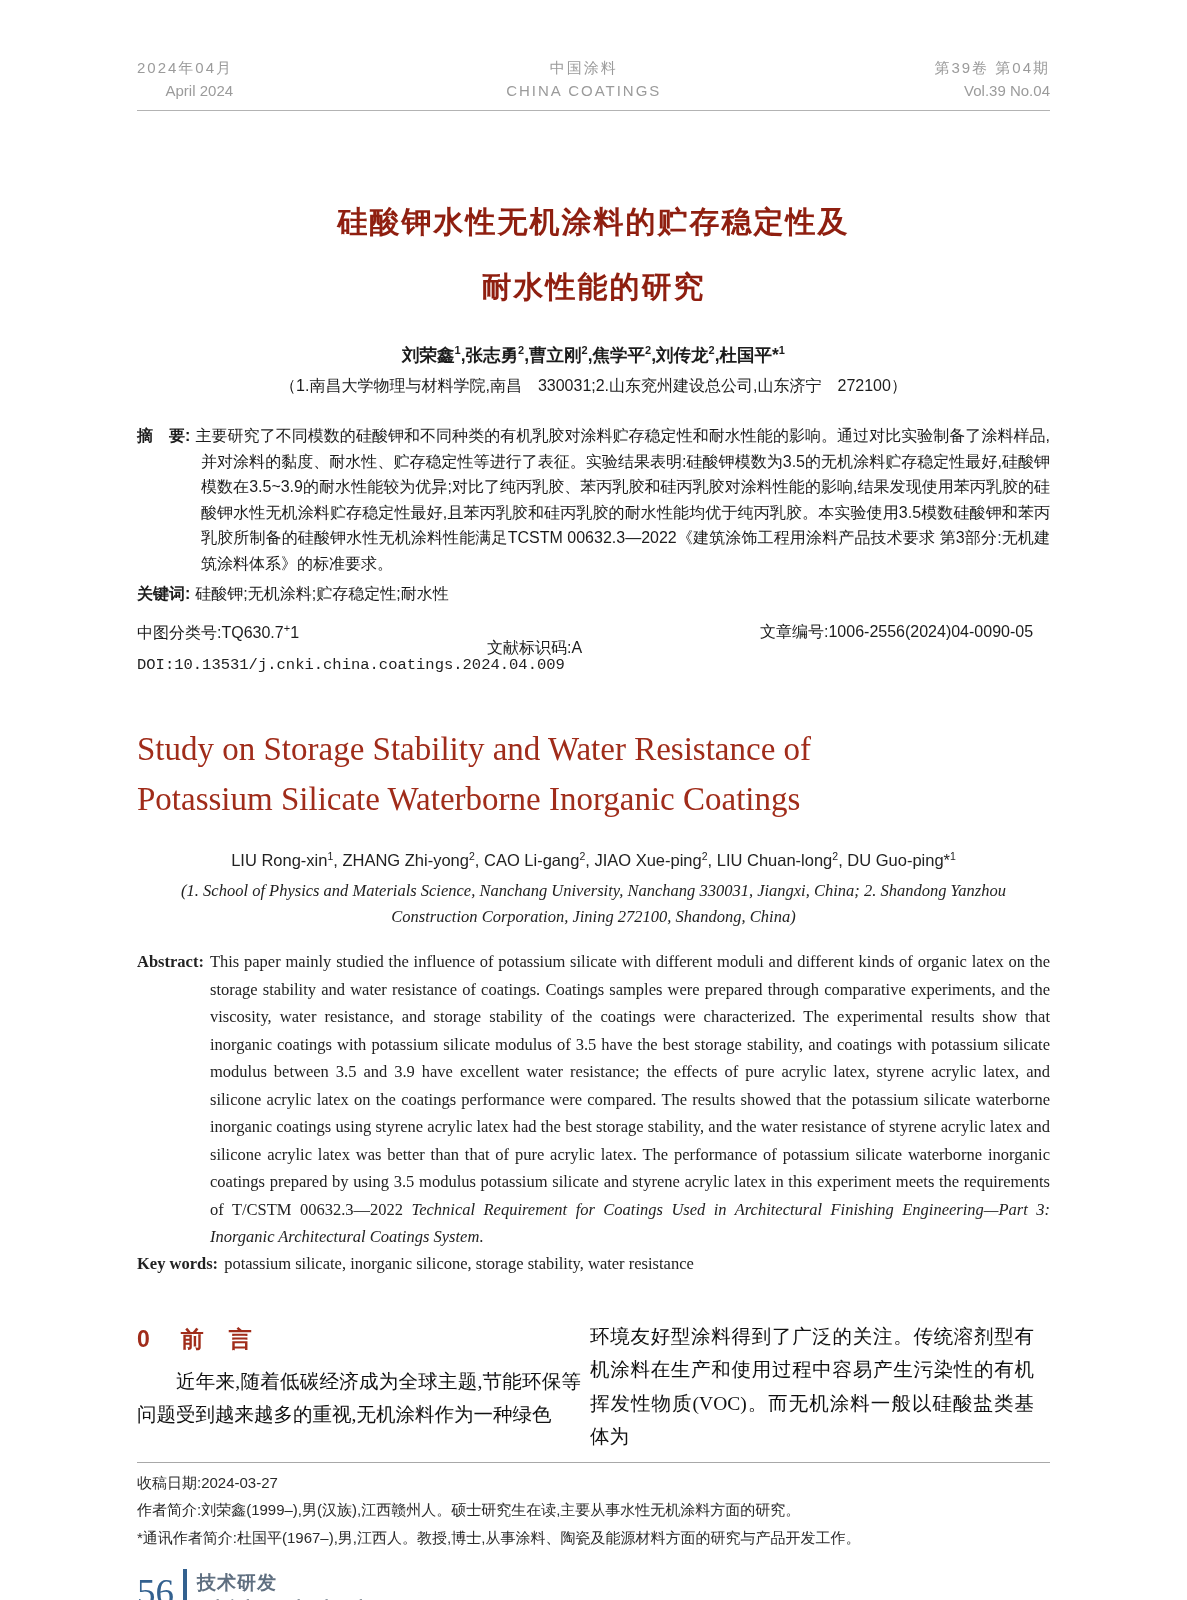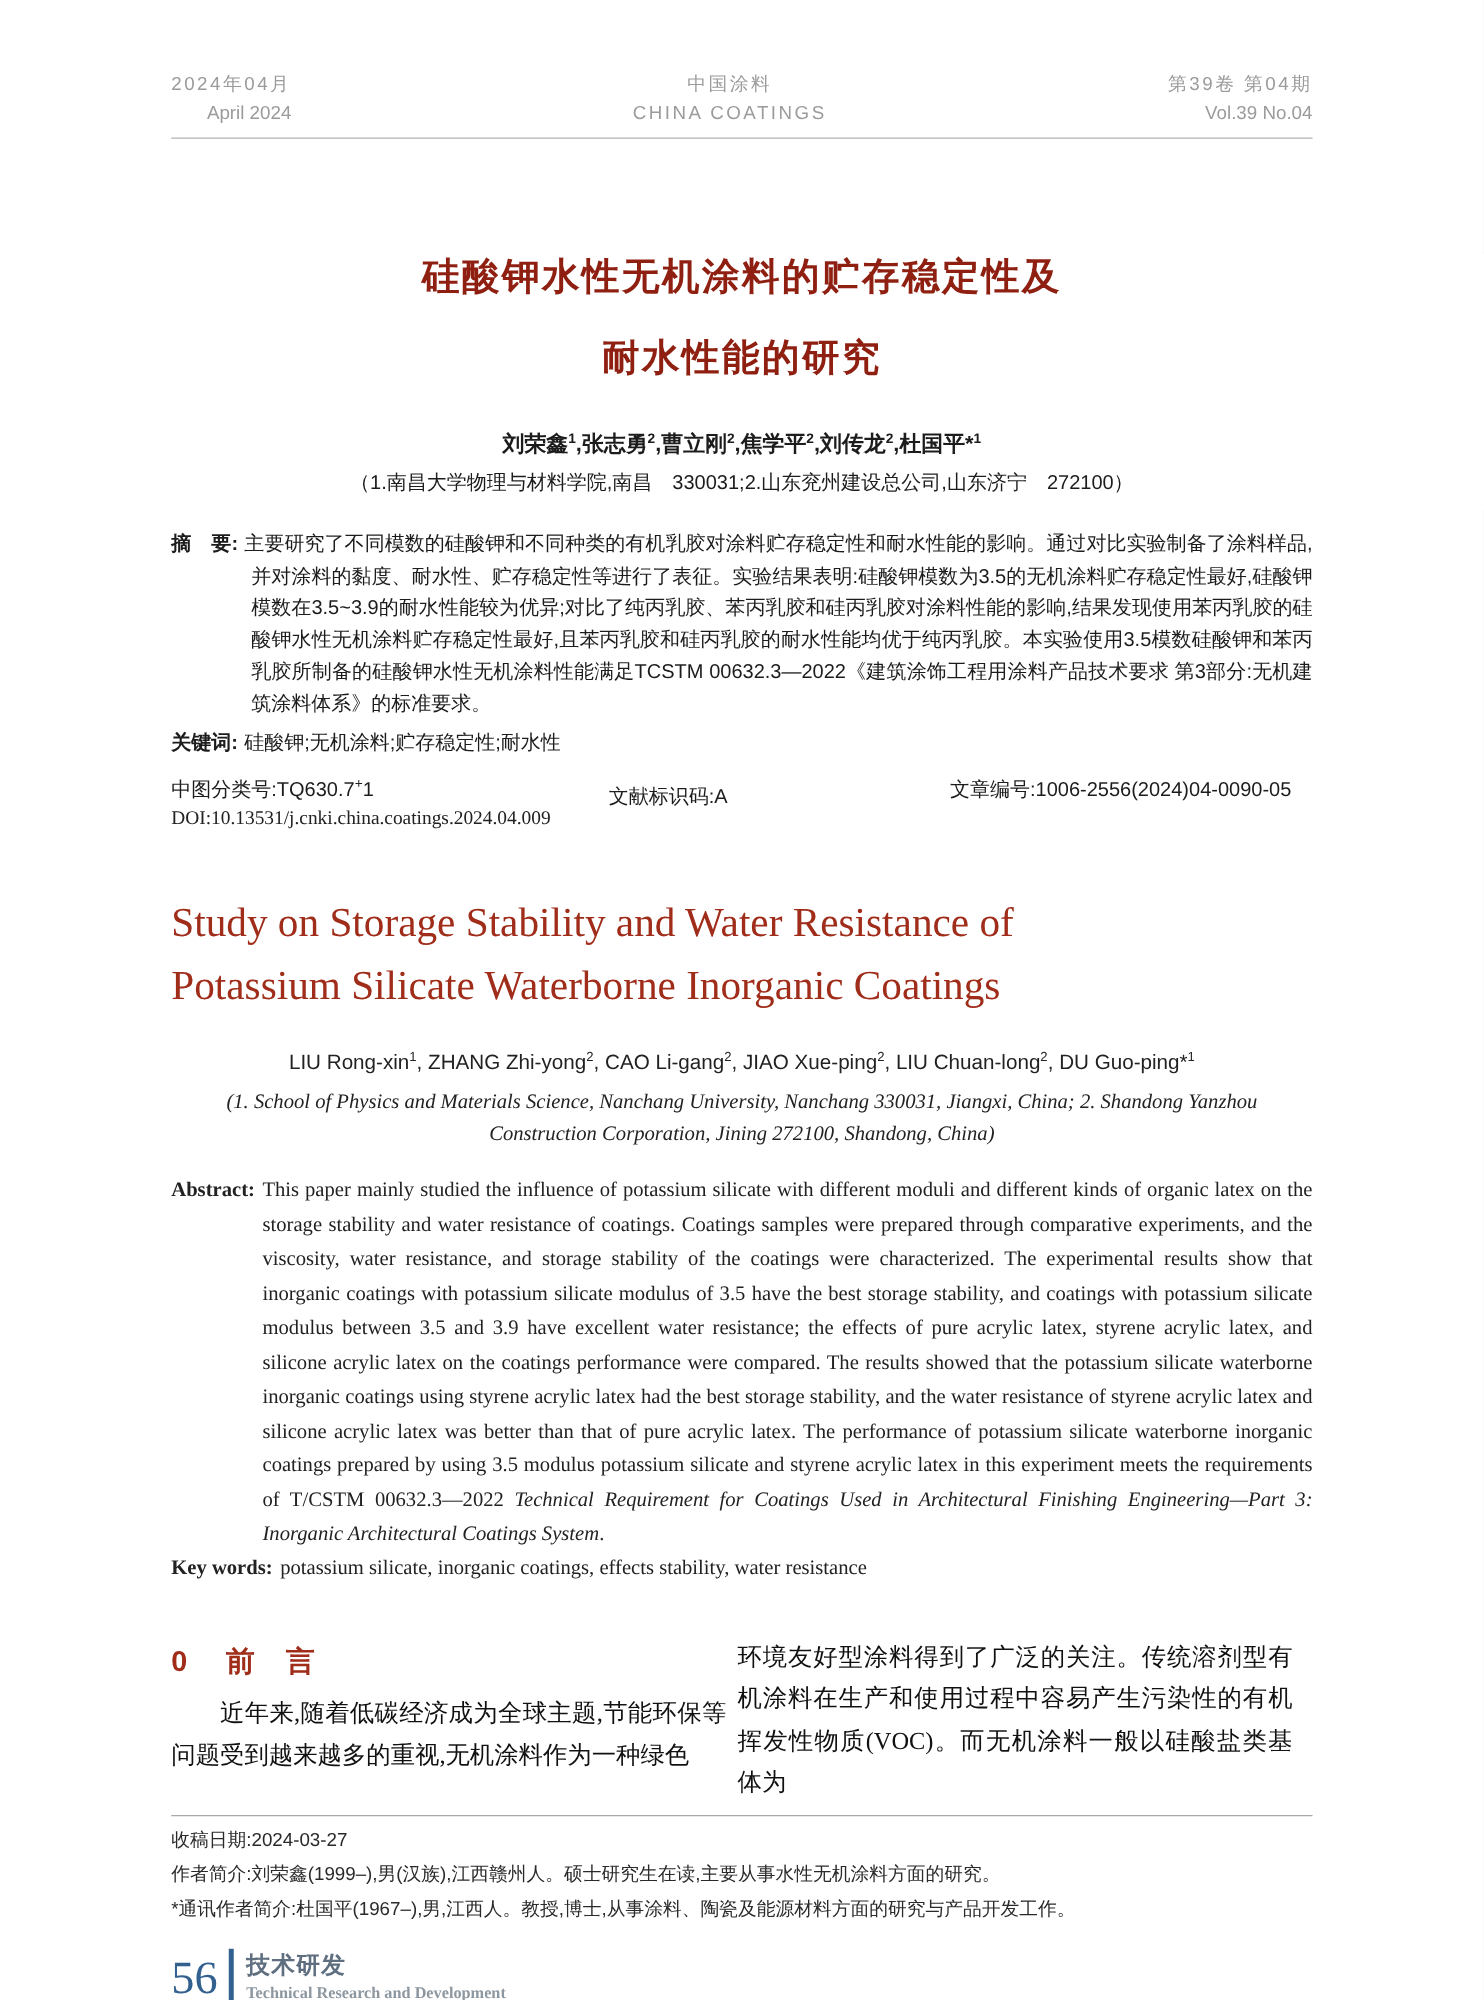--- a/index.html
+++ b/index.html
@@ -39,24 +39,24 @@
   
   .hangblock { padding-left: 64px; text-indent: -64px; }
   .abstract-zh {
     margin: 26px 0 0 0; font-size: 16px; line-height: 25.6px;
     text-align: justify; font-weight: 500;
   }
   .abstract-zh .hang-label, .kw-zh .hang-label { font-weight: 700; margin-right: 5px; }
   .kw-zh { margin: 7px 0 0 0; font-size: 16px; font-weight: 500; }
   
   .clc-row { position: relative; margin-top: 17px; font-size: 16px; height: 24px; font-weight: 500; }
-  .clc-row .clc-mid { position: absolute; left: 350px; top: 5px; }
+  .clc-row .clc-mid { position: absolute; left: 350px; top: 16px; }
   .clc-row .clc-right { position: absolute; left: 623px; top: 0; }
   .clc-row sup { font-size: 11px; }
-  .doi-line { margin-top: 0; font-family: Liberation Serif, serif; font-size: 15.5px; color: #222; }
+  .doi-line { margin-top: 10px; font-family: Liberation Mono, monospace; font-size: 15.5px; color: #222; }
   
   .title-en {
     margin: 50px 0 0 0; color: var(--title-red-en);
     font-family: "Liberation Serif", serif; font-weight: normal;
     font-size: 33px; line-height: 50px;
   }
   .authors-en { margin-top: 26px; text-align: center; font-size: 16.5px; color: #222; }
   .authors-en sup { font-size: 10.5px; }
   .affil-en {
     margin-top: 8px; text-align: center; font-family: "Liberation Serif", serif;
@@ -155,21 +155,21 @@
   <div class="authors-en"><span><span>LIU Rong-xin</span><sup>1</sup><span>, </span></span><span><span>ZHANG Zhi-yong</span><sup>2</sup><span>, </span></span><span><span>CAO Li-gang</span><sup>2</sup><span>, </span></span><span><span>JIAO Xue-ping</span><sup>2</sup><span>, </span></span><span><span>LIU Chuan-long</span><sup>2</sup><span>, </span></span><span><span>DU Guo-ping*</span><sup>1</sup><span></span></span>
   </div>
 
   <div class="affil-en">(1. School of Physics and Materials Science, Nanchang University, Nanchang 330031, Jiangxi, China; 2. Shandong Yanzhou Construction Corporation, Jining 272100, Shandong, China)</div>
 
   <p class="abstract-en">
     <span class="hang-label">Abstract:</span><span>This paper mainly studied the influence of potassium silicate with different moduli and different kinds of organic latex on the storage stability and water resistance of coatings. Coatings samples were prepared through comparative experiments, and the viscosity, water resistance, and storage stability of the coatings were characterized. The experimental results show that inorganic coatings with potassium silicate modulus of 3.5 have the best storage stability, and coatings with potassium silicate modulus between 3.5 and 3.9 have excellent water resistance; the effects of pure acrylic latex, styrene acrylic latex, and silicone acrylic latex on the coatings performance were compared. The results showed that the potassium silicate waterborne inorganic coatings using styrene acrylic latex had the best storage stability, and the water resistance of styrene acrylic latex and silicone acrylic latex was better than that of pure acrylic latex. The performance of potassium silicate waterborne inorganic coatings prepared by using 3.5 modulus potassium silicate and styrene acrylic latex in this experiment meets the requirements of T/CSTM 00632.3—2022 </span><span class="it">Technical Requirement for Coatings Used in Architectural Finishing Engineering—Part 3: Inorganic Architectural Coatings System</span><span>.</span>
   </p>
 
   <p class="kw-en">
-    <span class="hang-label">Key words:</span><span>potassium silicate, inorganic coatings, effects stability, water resistance</span>
+    <span class="hang-label">Key words:</span><span>potassium silicate, inorganic silicone, storage stability, water resistance</span>
   </p>
 
   <div class="section">
     <div class="col">
       <h3 class="sec-heading">
         <span class="sec-num">0</span><span>前　言</span>
       </h3>
       <p class="body-para indent2">近年来,随着低碳经济成为全球主题,节能环保等问题受到越来越多的重视,无机涂料作为一种绿色</p>
     </div>
     <div class="col">

